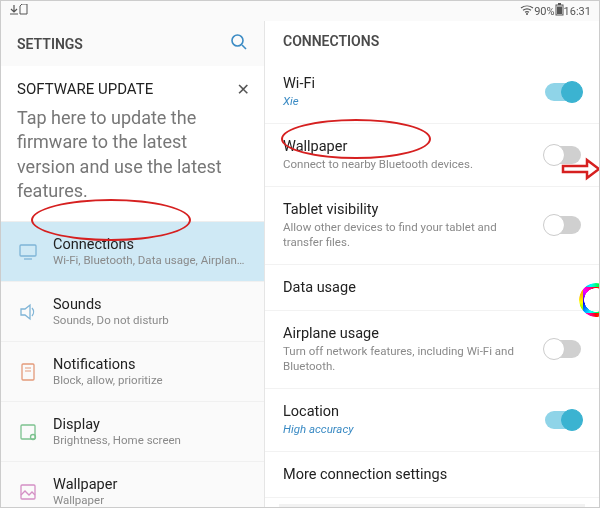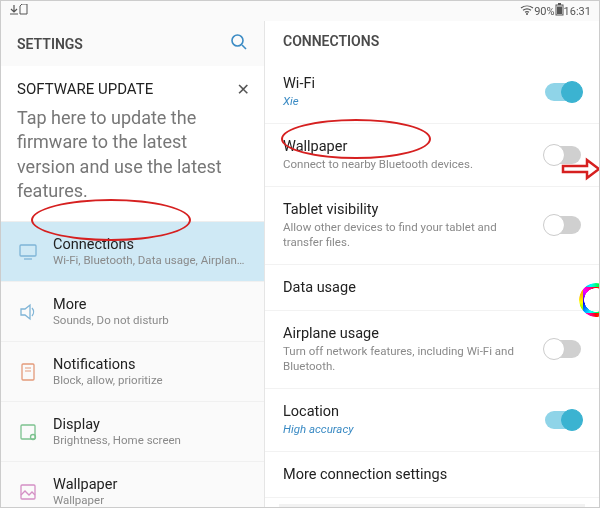--- a/index.html
+++ b/index.html
@@ -104,21 +104,21 @@
           </div>
         </div>
         <div class="cat-item">
           <div class="cat-icon">
             <svg width="20" height="20" viewBox="0 0 20 20">
               <path d="M3 7v6h4l5 4V3L7 7z" stroke="#7fb4d6" stroke-width="1.3" fill="none"></path>
               <path d="M14 6a6 6 0 010 8" stroke="#7fb4d6" stroke-width="1.3" fill="none"></path>
             </svg>
           </div>
           <div class="cat-text">
-            <div class="cat-title">More</div>
+            <div class="cat-title">Sounds</div>
             <div class="cat-sub">Sounds, Do not disturb</div>
           </div>
         </div>
         <div class="cat-item">
           <div class="cat-icon">
             <svg width="20" height="20" viewBox="0 0 20 20">
               <rect x="4" y="2" width="12" height="16" rx="1" stroke="#e49a7a" stroke-width="1.3" fill="none"></rect>
               <line x1="7" y1="6" x2="13" y2="6" stroke="#e49a7a"></line>
               <line x1="7" y1="9" x2="13" y2="9" stroke="#e49a7a"></line>
             </svg>

